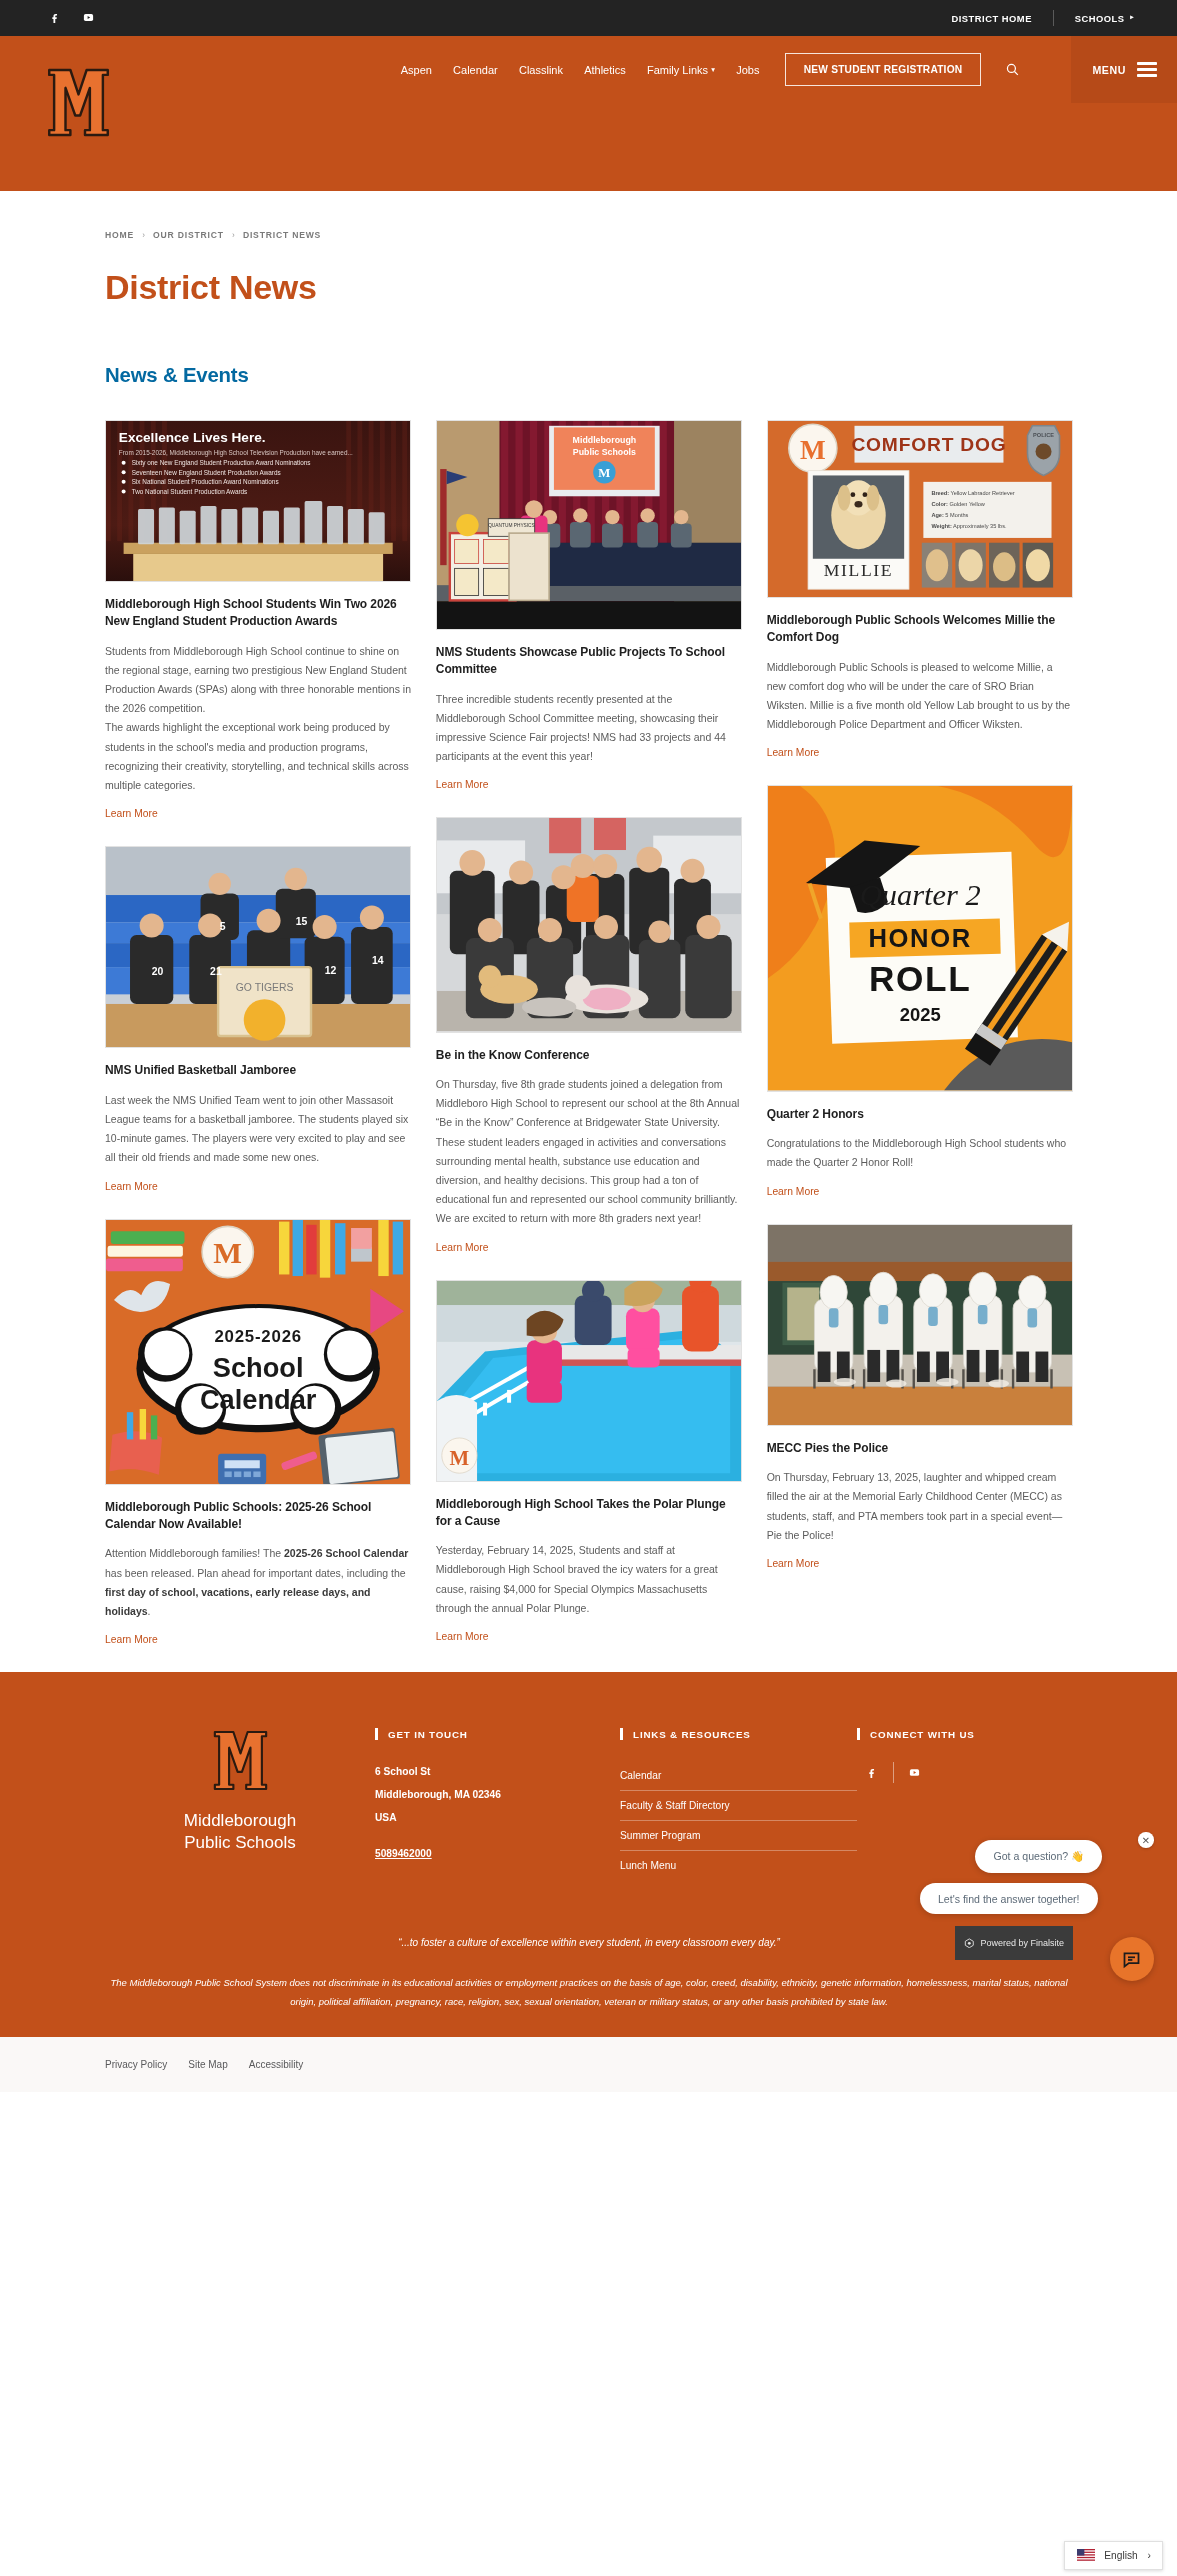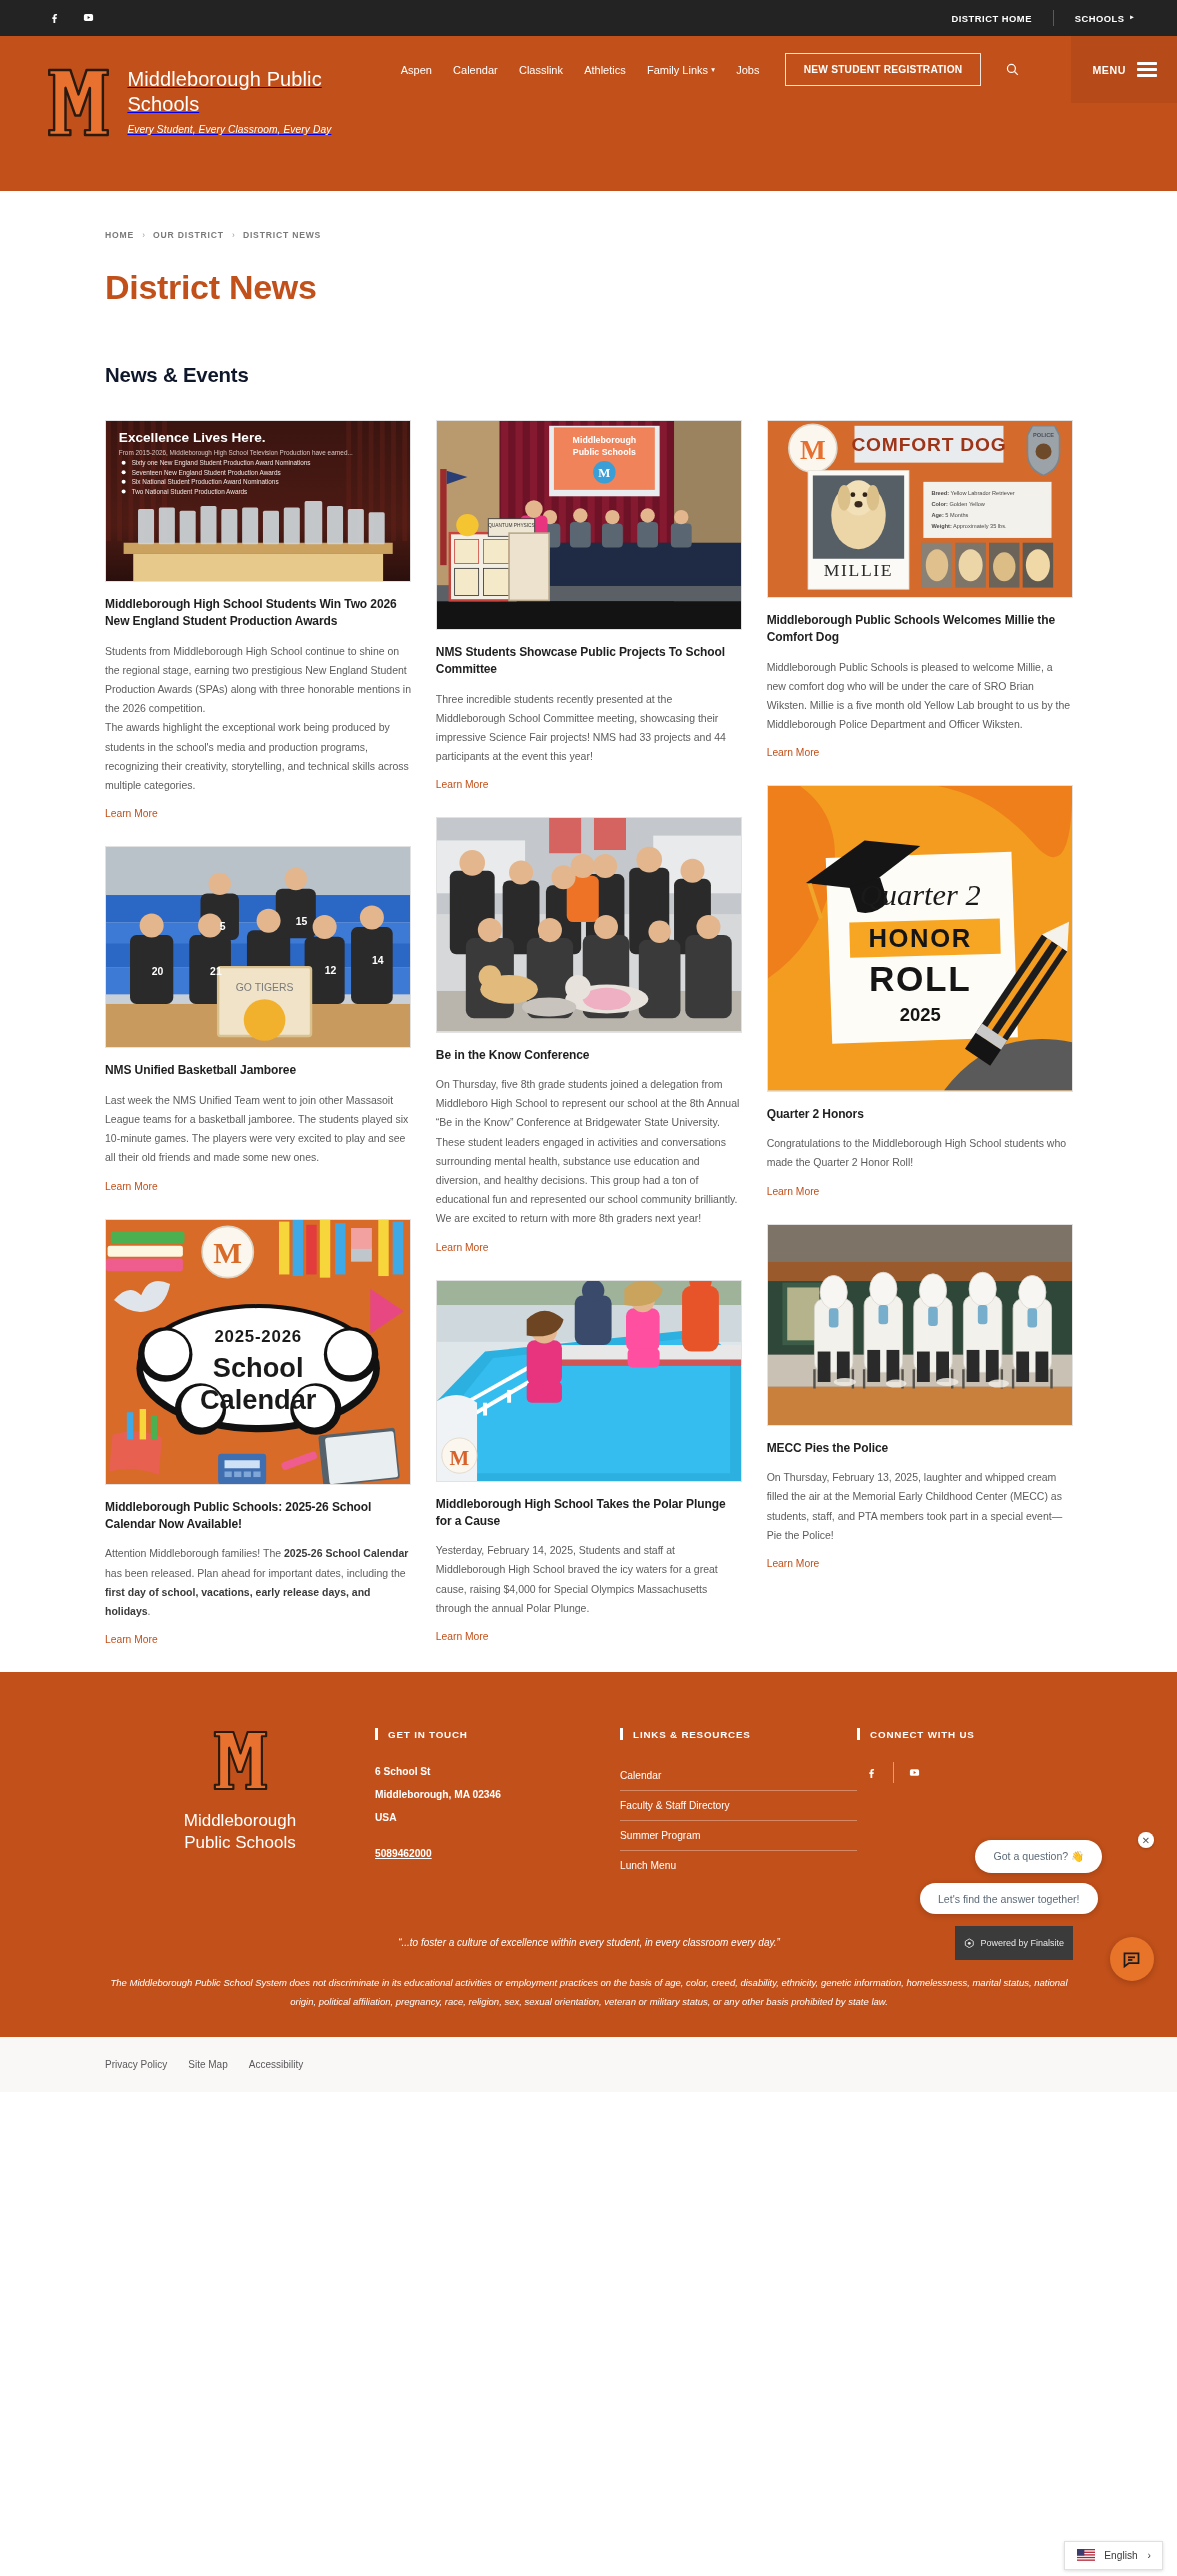--- a/index.html
+++ b/index.html
@@ -162,21 +162,21 @@
     padding-left: 59px;
     font-size: 34px;
     color: #c2501a;
     font-weight: 800;
     letter-spacing: -0.3px;
     margin-top: 28px;
   }
   .section-title {
     padding-left: 59px;
     font-size: 20.4px;
-    color: #0f172a;
+    color: #0369a1;
     font-weight: 800;
     margin-top: 57px;
     letter-spacing: -0.2px;
   }
 
   
   .news-grid {
     padding-left: 59px;
     padding-right: 59px;
     margin-top: 33px;
@@ -417,24 +417,20 @@
     </a>
   </div>
 </div>
 
 <div class="header">
   <a class="brand" href="#">
     <span class="logo-m">
       <svg viewBox="0 0 80 92">
         <path d="M4 6 H30 L40 36 L50 6 H76 V12 H70 V80 H76 V86 H48 V80 H54 V28 L42 62 H36 L24 28 V80 H30 V86 H4 V80 H10 V12 H4 Z" fill="#e8712f" stroke="#2b1a10" stroke-width="3" stroke-linejoin="round"></path>
       </svg>
-    </span>
-    <span class="brand-text">
-      <span class="brand-title">Middleborough Public Schools</span>
-      <span class="brand-tagline" style="display:block">Every Student, Every Classroom, Every Day</span>
     </span>
   </a>
 
   <div class="header-right">
     <nav class="mainnav">
       <a href="#">Aspen</a>
       <a href="#">Calendar</a>
       <a href="#">Classlink</a>
       <a href="#">Athletics</a>
       <a href="#">

